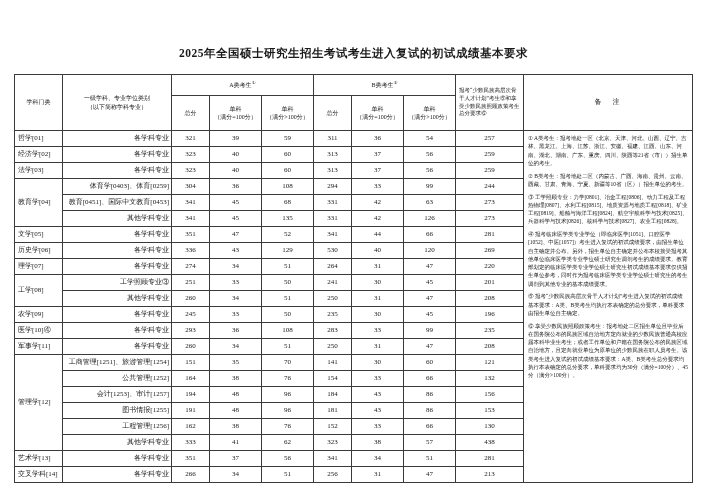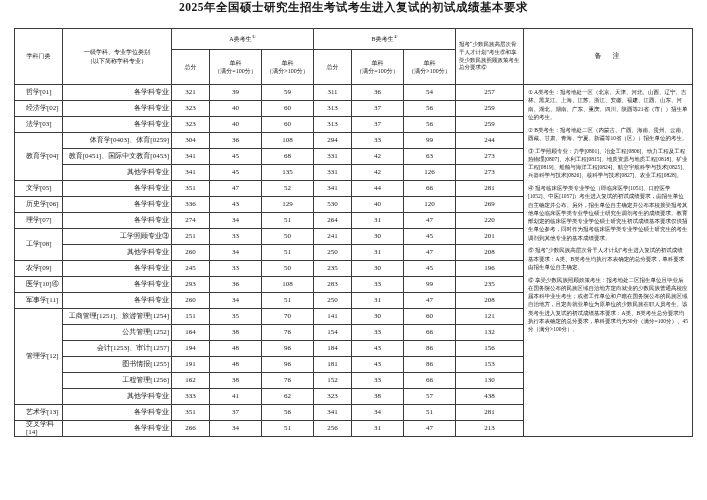--- a/index.html
+++ b/index.html
@@ -3,21 +3,21 @@
 <meta charset="utf-8">
 <style>
   html,body{margin:0;padding:0;background:#fff;}
   body{
     width:707px;height:500px;overflow:hidden;
     font-family:"Liberation Serif","DejaVu Serif",serif;
     color:#1a1a1a;
   }
   .title{
     text-align:center;font-weight:bold;font-size:11.5px;
-    letter-spacing:.5px;
+    padding-top:46px;letter-spacing:.5px;
   }
   table.score-table{
     border-collapse:collapse;table-layout:fixed;
     width:678px;margin:13px auto 0;
     border:1.5px solid #222;
     font-family:Liberation Serif, serif;
   }
   .score-table th,.score-table td{
     border:1px solid #3a3a3a;
     padding:0 2px;
@@ -26,21 +26,21 @@
     overflow:hidden;
   }
   thead th{font-size:6px;line-height:1.35;}
   thead .grp{height:20px;}
   thead .sub{height:34px;white-space:pre-line;}
   thead .two-line{white-space:pre-line;}
   thead .minority-h{font-size:5.5px;text-align:left;padding:1px 3px;line-height:1.4;}
   thead .remark-h{font-size:7px;letter-spacing:2px;}
   sup{font-size:4.5px;vertical-align:super;}
   tbody td{font-size:7px;height:15px;line-height:1.1;}
-  tbody td.cat{text-align:left;padding-left:11px;}
+  tbody td.cat{text-align:left;padding-left:3px;}
   tbody td.subject{text-align:right;padding-left:4px;}
   tbody td.remarks{
     text-align:left;vertical-align:top;
     font-size:5.5px;line-height:1.5;
     padding:3px 4px;
   }
   tbody td.remarks p{margin:0 0 4.5px 0;text-indent:0;}
 </style>
 </head>
 <body>

